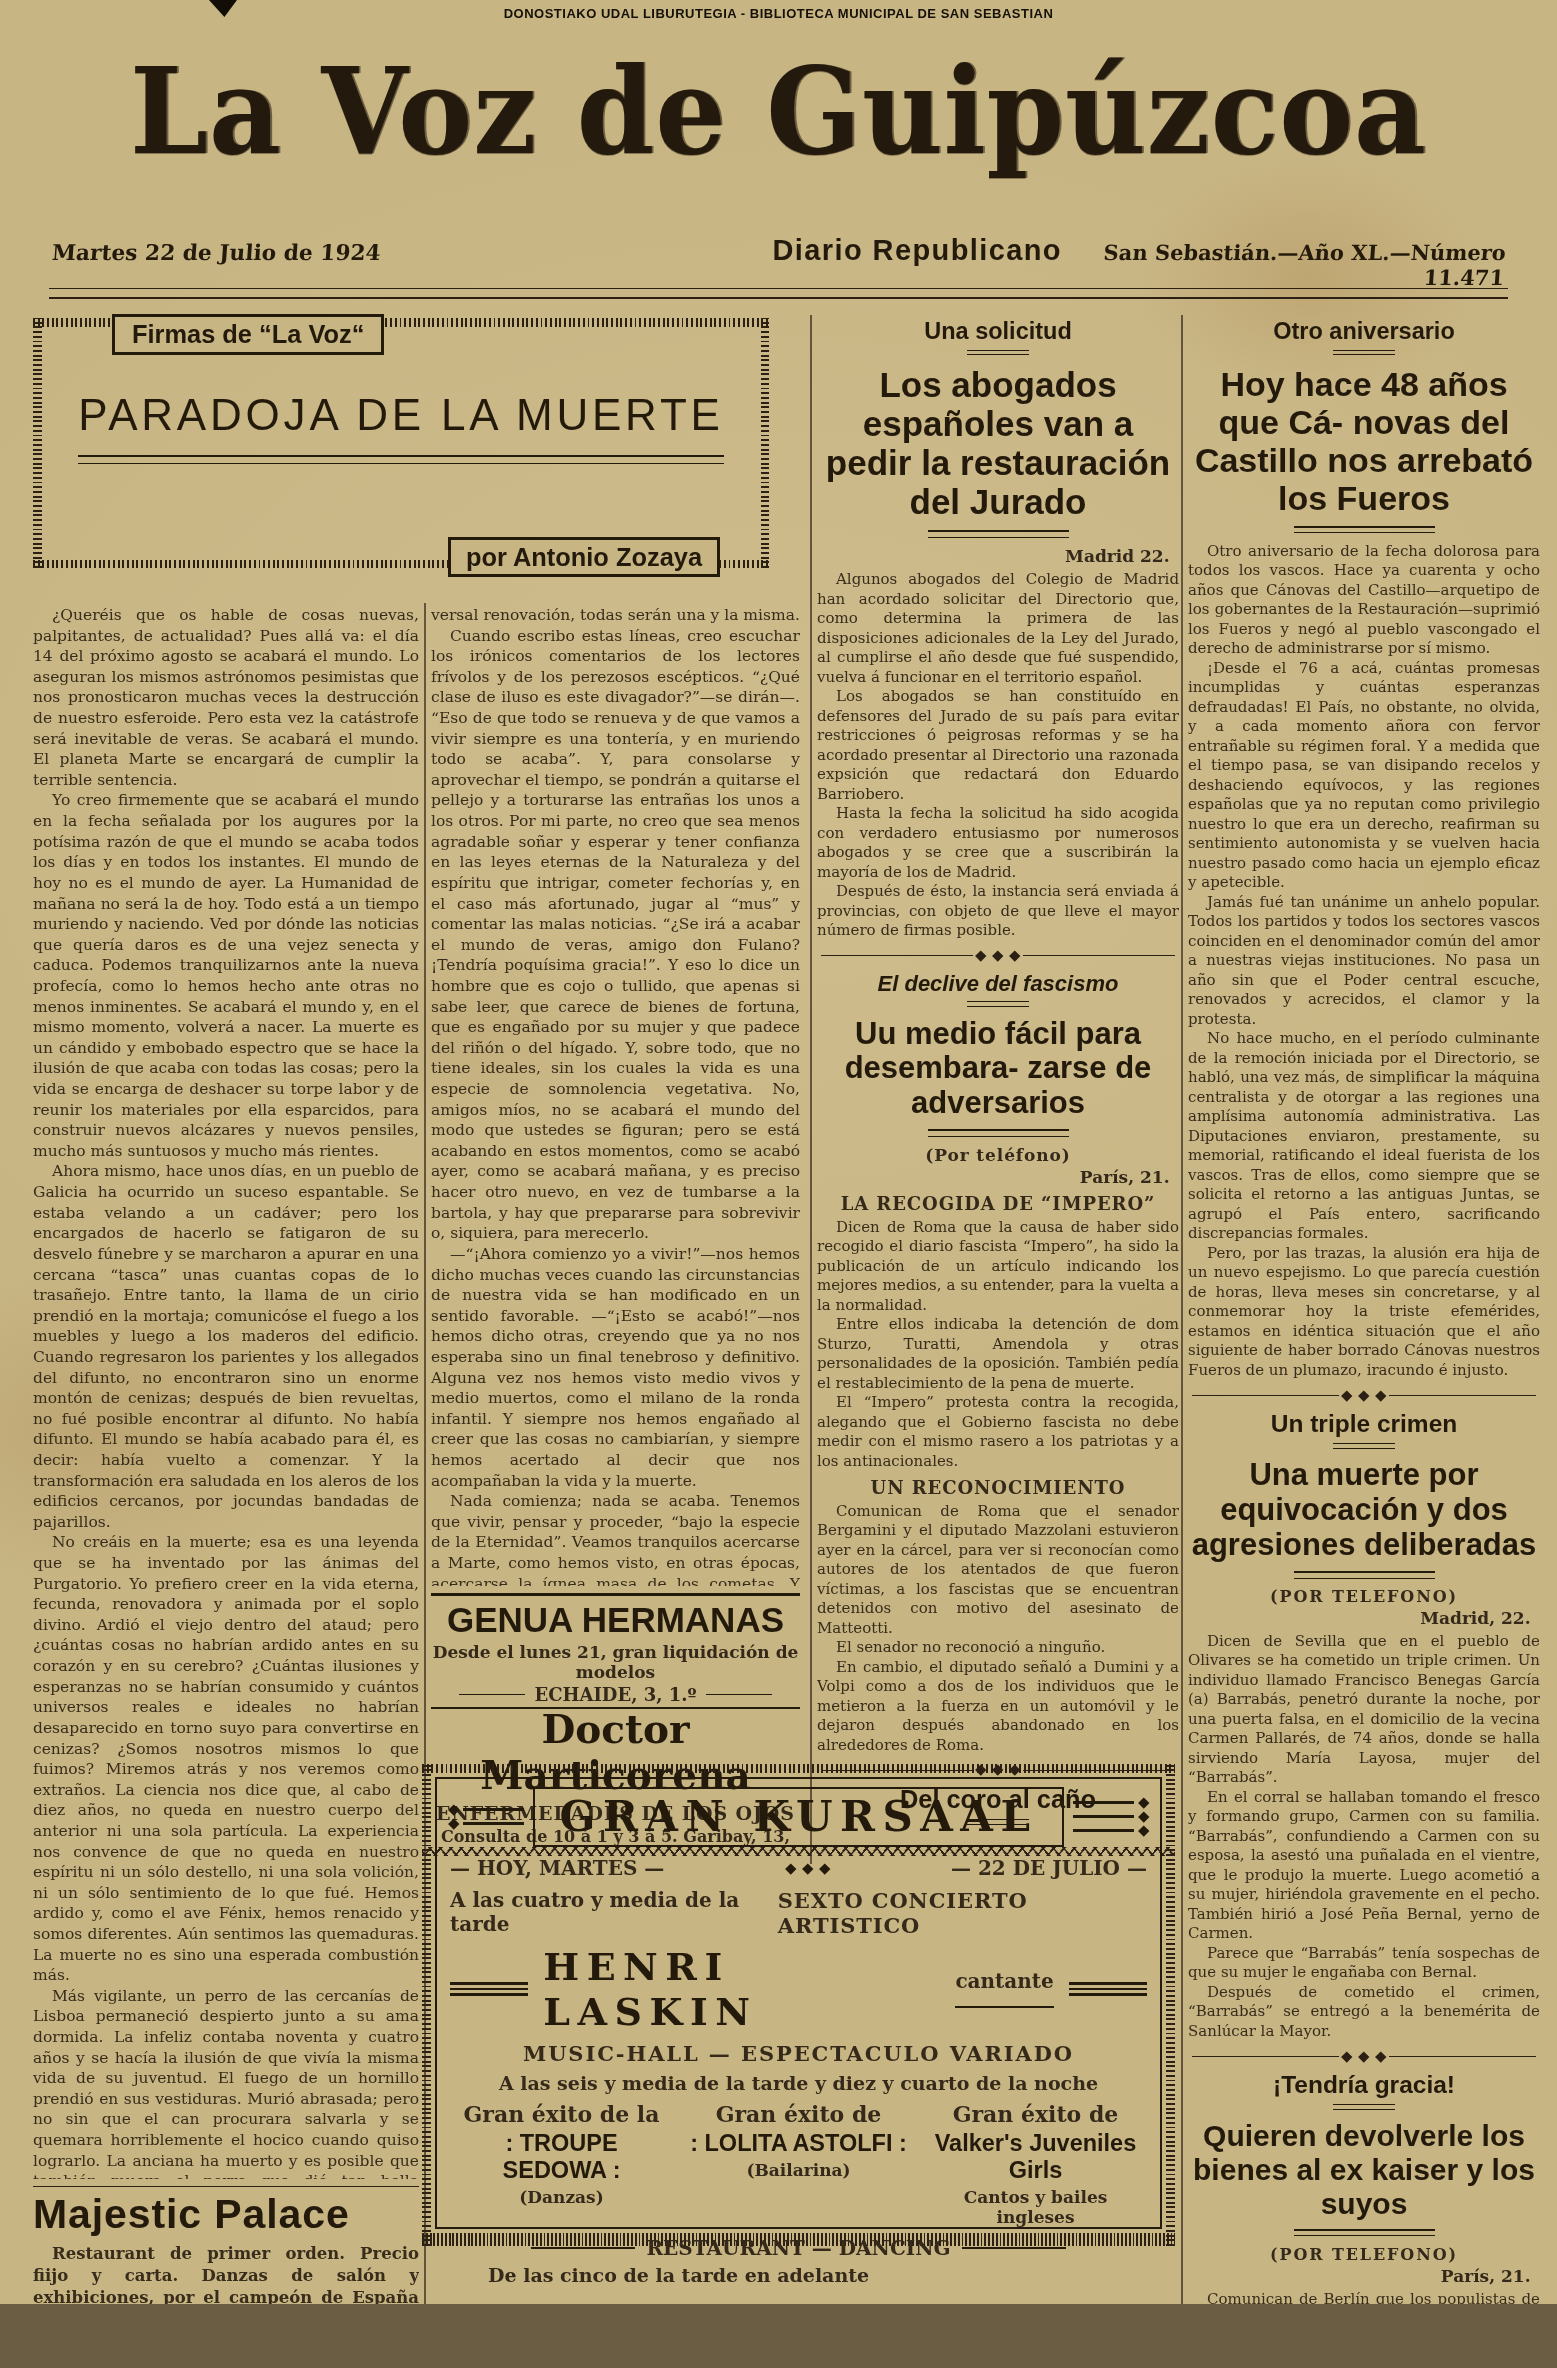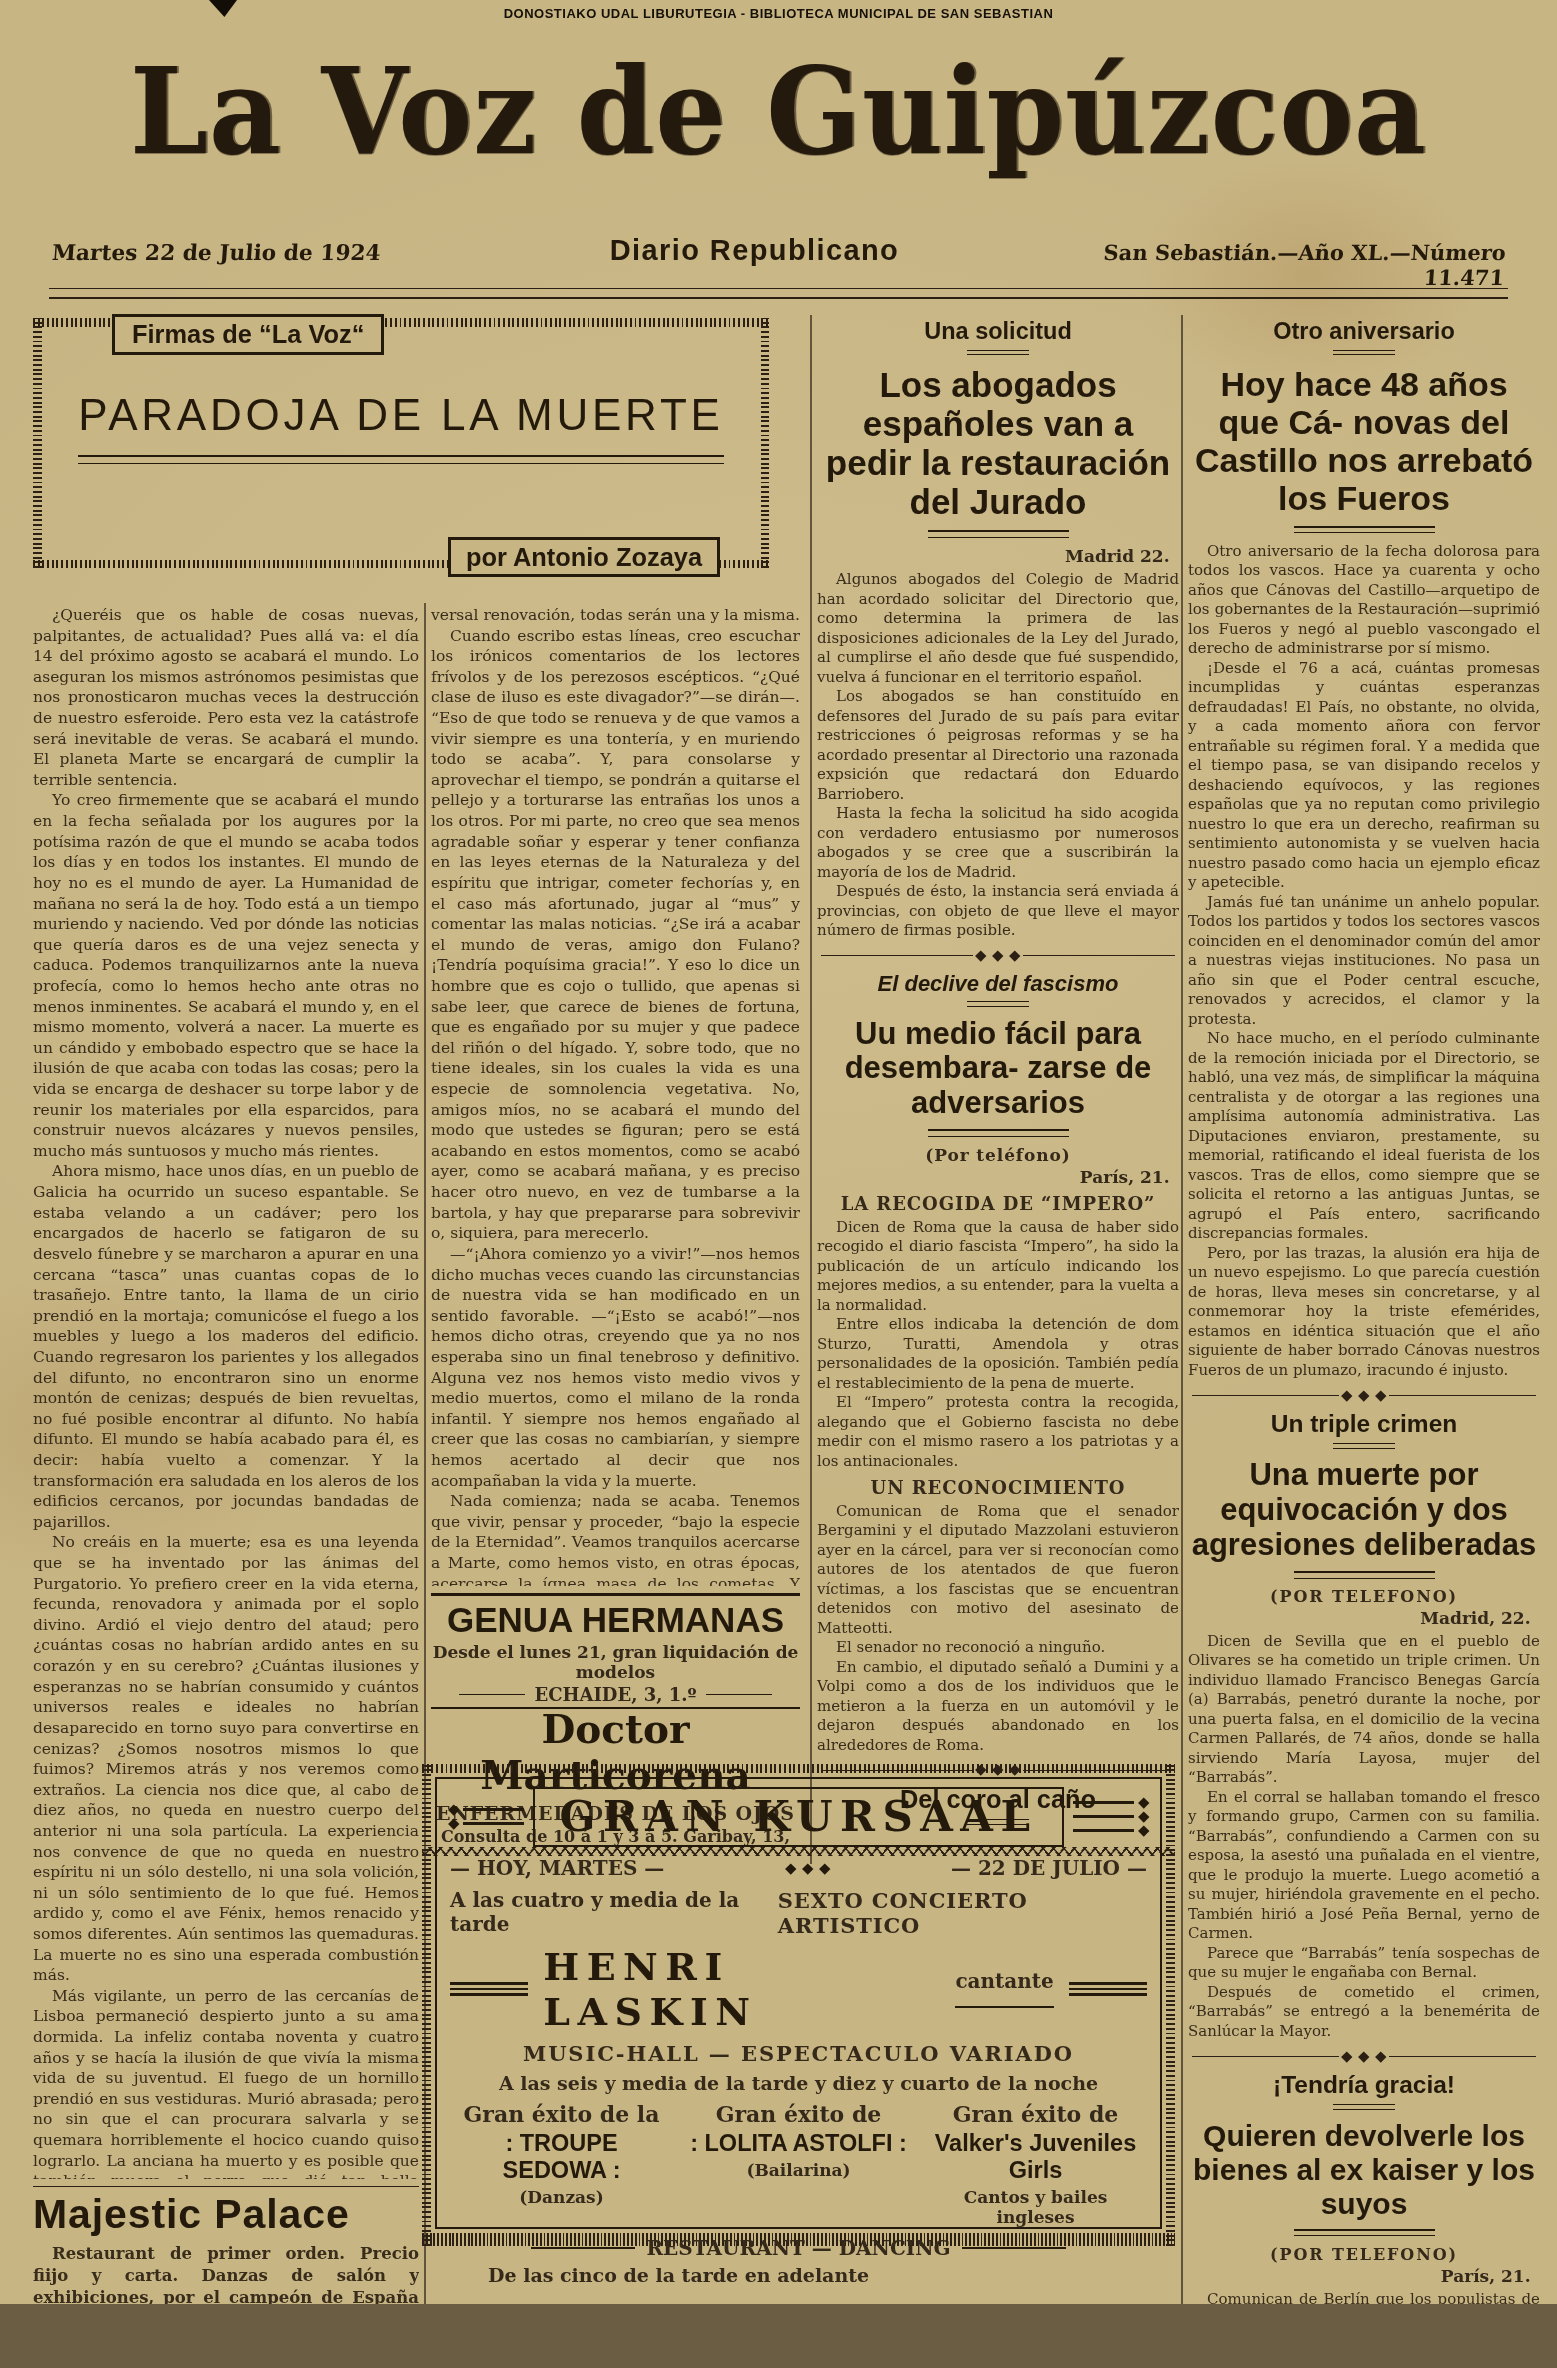--- a/index.html
+++ b/index.html
@@ -16,21 +16,21 @@
   .lib-line{position:absolute;top:5.6px;left:0;right:0;text-align:center;
     font-family:"Liberation Sans",sans-serif;font-weight:bold;font-size:13px;letter-spacing:0.5px;color:#151008;}
   .torn{position:absolute;left:209px;top:0;width:28px;height:17px;background:#120d06;
     clip-path:polygon(0 0,100% 0,55% 100%);}
   .masthead{position:absolute;top:45px;left:0;right:0;text-align:center;
     font-family:"DejaVu Serif",serif;font-weight:bold;font-size:111px;line-height:1.2;
     color:#231a0d;letter-spacing:0.9px;transform:scaleY(1.08);
     text-shadow:1.9px 0 0 rgba(35,26,13,.55), 0 0.9px 0 rgba(35,26,13,.4);}
   .dateline{position:absolute;top:234px;left:52px;right:52px;display:flex;align-items:baseline;}
   .dl-left{width:395px;text-align:left;font-weight:bold;font-size:21.7px;color:#241a0c;transform:skewX(-4deg);}
-  .dl-center{flex:1;text-align:center;font-family:"Liberation Sans",sans-serif;font-weight:bold;
+  .dl-center{flex:1;text-align:right;font-family:"Liberation Sans",sans-serif;font-weight:bold;
     font-size:29px;letter-spacing:1.4px;color:#241a0c;}
   .dl-right{width:443px;text-align:right;font-weight:bold;font-size:21px;color:#241a0c;transform:skewX(-4deg);}
   .toprule{position:absolute;top:288px;left:49px;right:49px;height:7.5px;
     border-top:1.9px solid #2b2013;border-bottom:2.8px solid #2b2013;}
   
   .vrule{position:absolute;width:1.9px;background:rgba(43,32,19,.65);}
   
   .feature{position:absolute;left:33px;top:318px;width:736px;height:250px;}
   .fr-top,.fr-bot{position:absolute;left:0;right:0;height:8.5px;
     background:repeating-linear-gradient(90deg,#2b2013 0 1.9px,transparent 1.9px 4.7px);}

